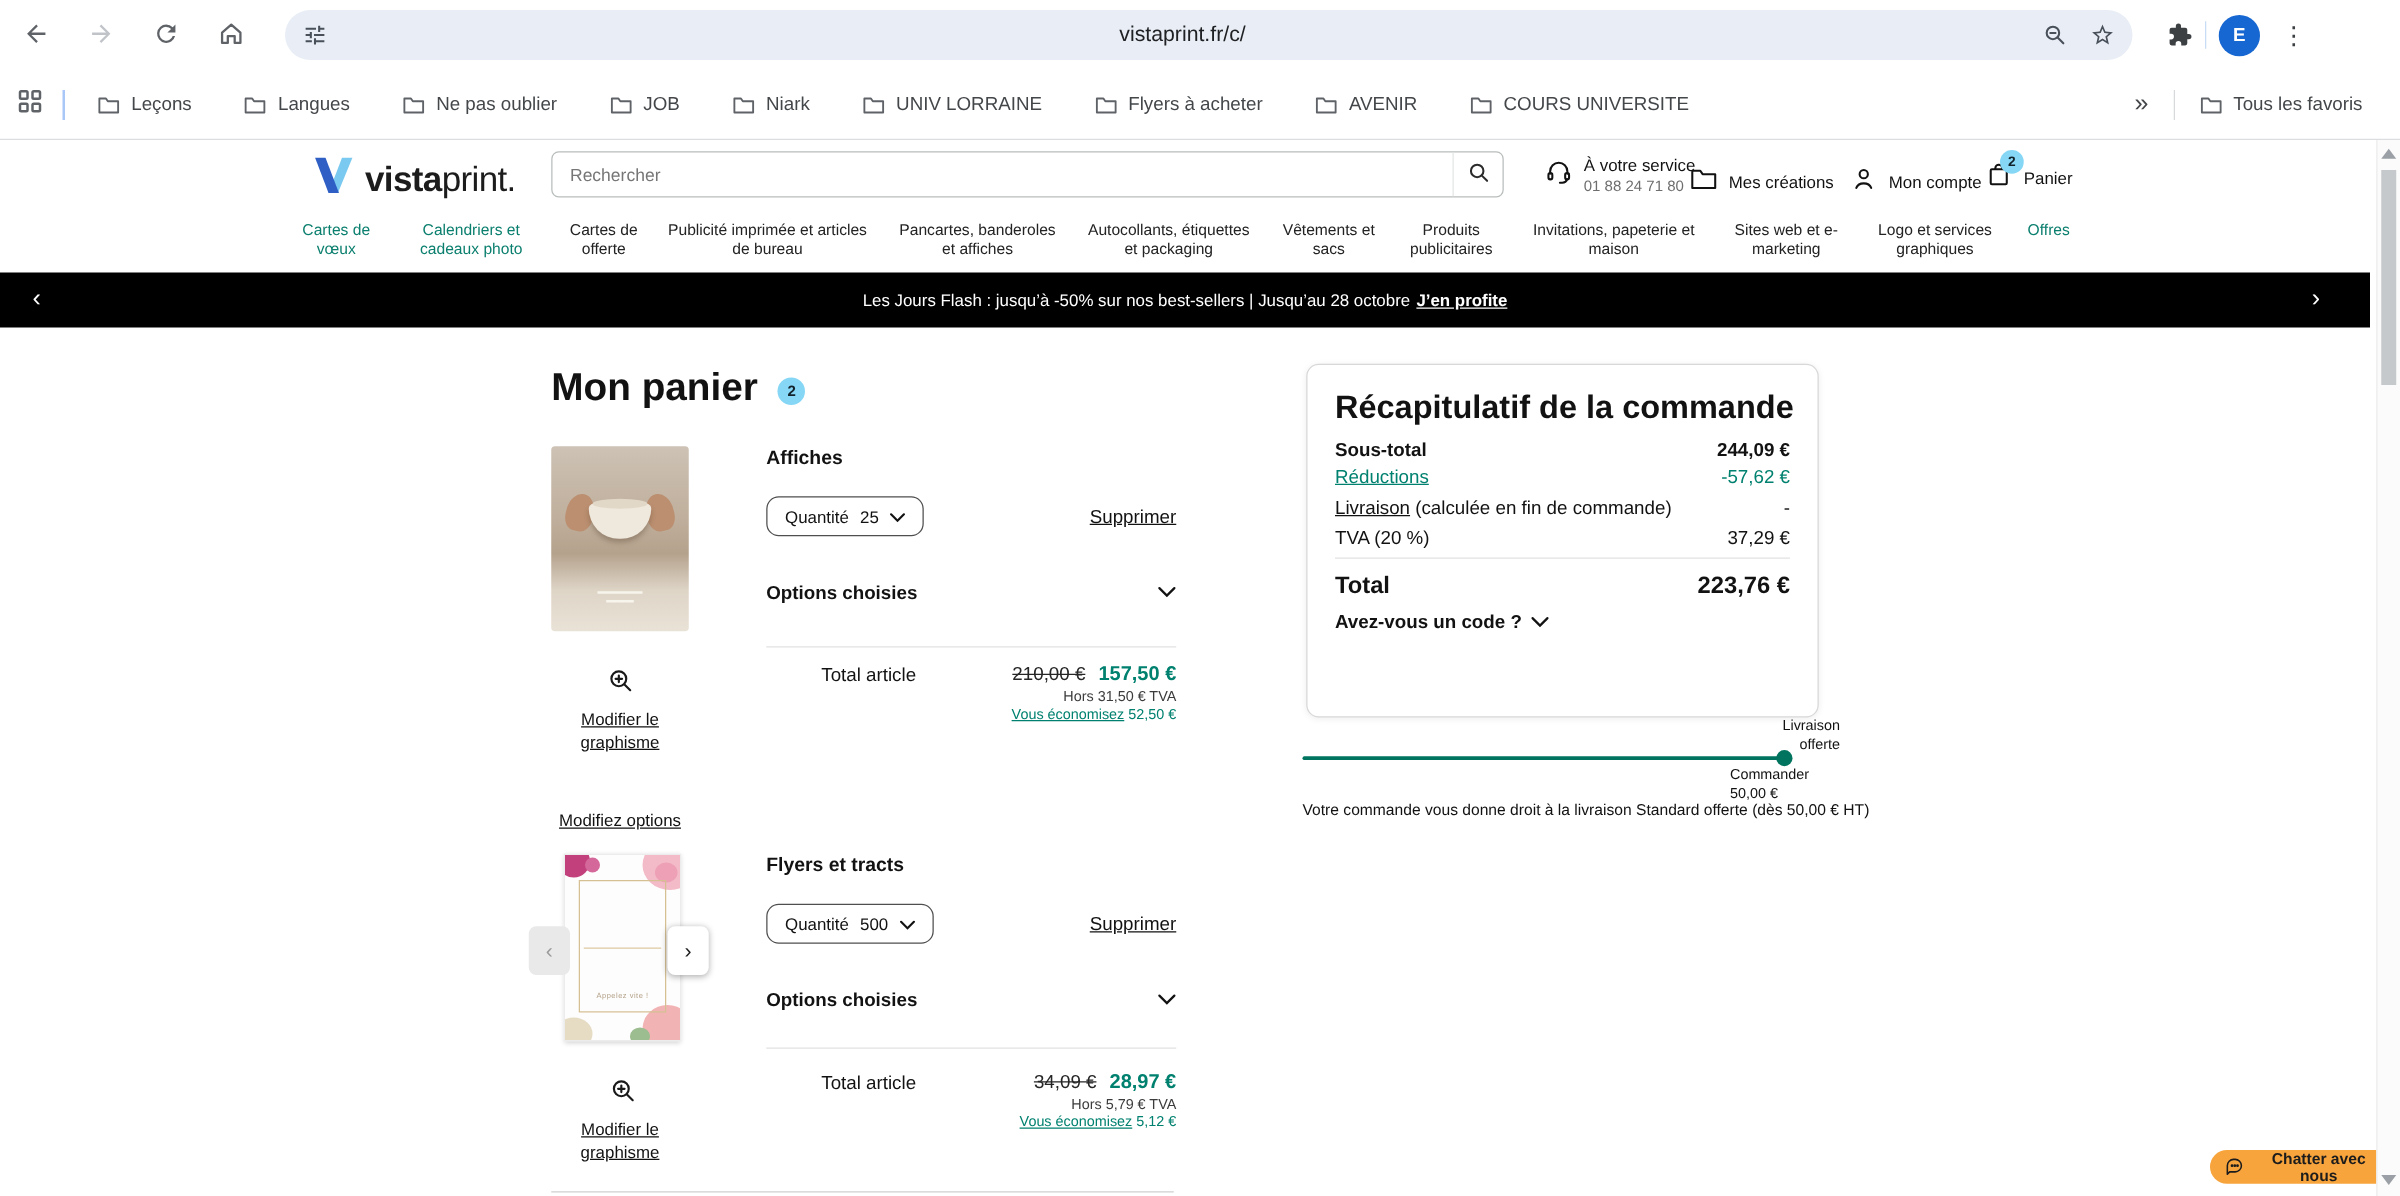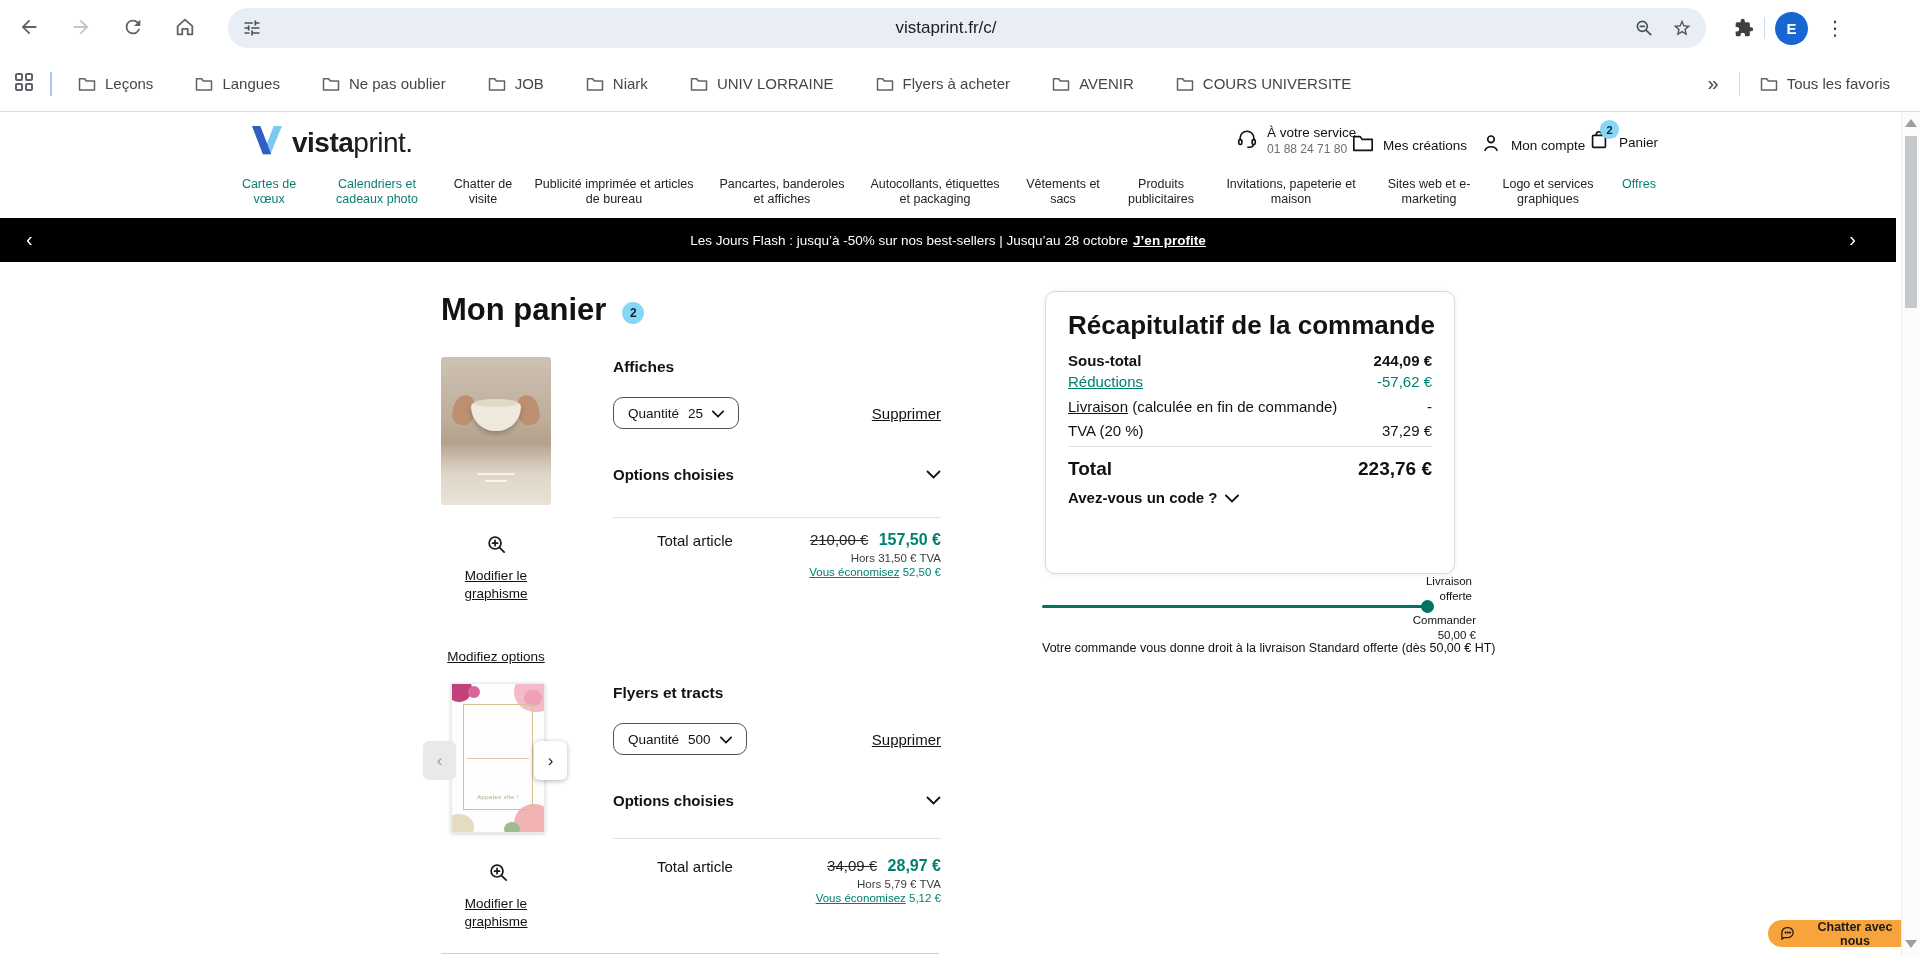--- a/index.html
+++ b/index.html
@@ -123,21 +123,21 @@
   .s-div { position:absolute; left:22px; right:22px; top:154px; height:1px; background:#e2e2e2; }
   .s-total { top:166px; font-size:19px; }
   .code-row { position:absolute; left:22px; top:197px; font-size:15px; font-weight:bold; color:#121212; display:flex; align-items:center; gap:8px; cursor:pointer; }
   .code-row svg { width:14px; height:9px; }
   .validate-btn { position:absolute; left:18px; right:18px; top:226px; height:40px; border:none; border-radius:20px; background:#66cef5; font-size:15px; font-weight:bold; color:#121212; cursor:pointer; font-family:"Liberation Sans",sans-serif; }
 
   
   .goal-label { position:absolute; left:1380px; top:574px; width:92px; text-align:right; font-size:11.5px; line-height:1.3; color:#121212; }
   .p-line { position:absolute; left:1042px; top:605px; width:386px; height:3px; background:#00745e; border-radius:2px; }
   .p-dot { position:absolute; left:1421px; top:600px; width:13px; height:13px; border-radius:50%; background:#00745e; }
-  .milestone { position:absolute; left:1384px; top:613px; width:92px; text-align:right; font-size:11.5px; line-height:1.3; color:#121212; }
+  .milestone { position:absolute; left:1384px; top:613px; width:92px; text-align:left; font-size:11.5px; line-height:1.3; color:#121212; }
   .ship-note { position:absolute; left:1042px; top:641px; font-size:12.5px; color:#121212; }
 
   
   .chat-btn { position:absolute; left:1768px; top:920px; height:27px; border:none; border-radius:14px; background:#f8a43c; display:flex; align-items:center; gap:7px; padding:0 12px; font-size:12.5px; font-weight:bold; color:#1c1c1c; cursor:pointer; font-family:"Liberation Sans",sans-serif; }
   .chat-btn svg { width:15px; height:15px; }
   .chat-dot { position:absolute; right:-2px; bottom:-3px; width:10px; height:10px; border-radius:50%; background:#157a5c; }
 
   
   .scrollbar { position:absolute; right:0; top:112px; bottom:0; width:19px; background:#fbfbfb; border-left:1px solid #ececec; }
   .sb-up, .sb-down { position:absolute; left:3px; width:0; height:0; border-left:6px solid transparent; border-right:6px solid transparent; cursor:pointer; }
@@ -286,20 +286,29 @@
     <div class="vp-logo">
       <span>
         <svg width="34" height="30" viewBox="0 0 40 36">
             <polygon points="28,0 38,0 24,34 15,34" fill="#7ac9f0"></polygon>
             <polygon points="2,0 12,0 25,34 15,34" fill="#2f5fc4"></polygon>
           </svg>
       </span>
       <span class="word"><b>vista</b><span>print.</span></span>
     </div>
 
+    <div class="searchbar">
+      <input type="text" placeholder="Rechercher" style="">
+      <button class="search-btn">
+        <span><svg viewBox="0 0 24 24" fill="none" stroke="currentColor" stroke-width="2" stroke-linecap="round">
+              <circle cx="10.5" cy="10.5" r="6"></circle>
+              <path d="M15 15l5 5"></path>
+            </svg></span>
+      </button>
+    </div>
 
     <div class="hdr-link" style="left:1236px; top:13px">
       <span><svg viewBox="0 0 24 24" fill="none" stroke="currentColor" stroke-width="1.8" stroke-linecap="round" stroke-linejoin="round">
             <path d="M4.5 13v-2a7.5 7.5 0 0 1 15 0v2"></path>
             <rect x="3" y="12.5" width="3.4" height="5.5" rx="1.6"></rect>
             <rect x="17.6" y="12.5" width="3.4" height="5.5" rx="1.6"></rect>
             <path d="M19.3 18a4.5 4.5 0 0 1-4.3 3h-2"></path>
           </svg></span>
       <span class="svc-txt">
         <div class="l1">À votre service</div>
@@ -330,21 +339,21 @@
           </svg>
         <span class="cart-badge">2</span>
       </span>
       <span class="lbl">Panier</span>
     </div>
   </div>
 
   <nav class="vp-nav">
     <span class="nav-item accent" style="width:66px">Cartes de vœux</span>
     <span class="nav-item accent" style="width:122px">Calendriers et cadeaux photo</span>
-    <span class="nav-item" style="width:62px">Chatter de visite</span>
+    <span class="nav-item" style="width:62px">Cartes de offerte</span>
     <span class="nav-item" style="width:172px">Publicité imprimée et articles de bureau</span>
     <span class="nav-item" style="width:136px">Pancartes, banderoles et affiches</span>
     <span class="nav-item" style="width:142px">Autocollants, étiquettes et packaging</span>
     <span class="nav-item" style="width:86px">Vêtements et sacs</span>
     <span class="nav-item" style="width:82px">Produits publicitaires</span>
     <span class="nav-item" style="width:150px">Invitations, papeterie et maison</span>
     <span class="nav-item" style="width:98px">Sites web et e-marketing</span>
     <span class="nav-item" style="width:112px">Logo et services graphiques</span>
     <span class="nav-item accent" style="width:42px">Offres</span>
   </nav>

